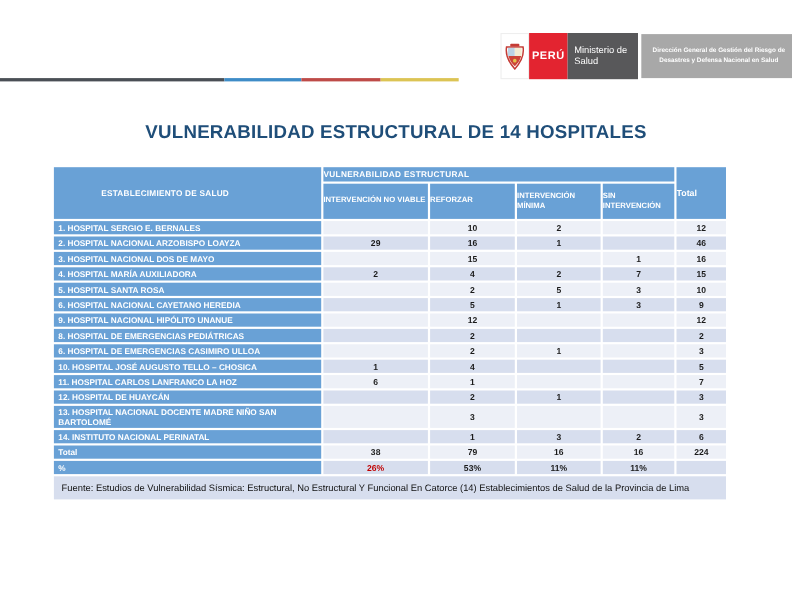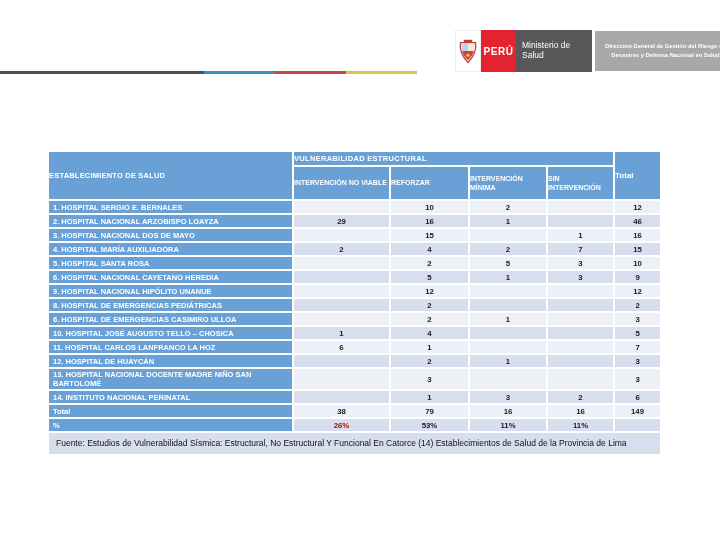--- a/index.html
+++ b/index.html
@@ -19,37 +19,37 @@
   .seg-gray{width:204px; background:var(--line-gray);}
   .seg-blue{width:70px; background:var(--line-blue);}
   .seg-red{width:72px; background:var(--line-red);}
   .seg-yellow{width:71px; background:var(--line-yellow);}
 
   
   .logo-bar{position:absolute; left:455px; top:30px; height:42px; display:flex; align-items:stretch;}
   .coat-box{width:26px; background:#fff; border:1px solid #eee; display:flex; align-items:center; justify-content:center;}
   .peru-box{width:35px; background:var(--logo-red); color:#fff; display:flex; align-items:center; justify-content:center;
             font-size:10px; font-weight:bold; letter-spacing:.5px;}
-  .minsa-box{width:76px; background:var(--logo-dark-gray); color:#fff; display:flex; align-items:center;
+  .minsa-box{width:64px; background:var(--logo-dark-gray); color:#fff; display:flex; align-items:center;
              padding-left:6px; font-size:8.5px; line-height:1.15;}
   .dir-box{width:141px; margin-left:3px; align-self:center; height:40px; background:var(--logo-light-gray);
            color:#fff; display:flex; align-items:center; justify-content:center; text-align:center;
            font-size:5.8px; font-weight:600; line-height:1.5; padding:2px 7px;}
 
   
   .title{position:absolute; top:110px; left:0; width:100%; text-align:center;
          font-size:17px; font-weight:bold; color:var(--title-blue); letter-spacing:.2px;}
 
   
   table.vuln{position:absolute; left:47px; top:150px; width:615px;
              border-collapse:separate; border-spacing:2px; table-layout:fixed;}
   th,td{overflow:hidden;}
   .hd{background:var(--accent-blue); color:#fff; font-weight:bold; text-align:left; vertical-align:middle;}
   .banner{font-size:7.5px; height:13px; letter-spacing:.3px;}
-  .name-head{font-size:7.5px; letter-spacing:.2px;}
+  .name-head{font-size:7.5px; letter-spacing:.2px;padding-left:43px;}
   .sub{font-size:7px; height:32px; line-height:1.3;}
   .total-head{font-size:8px;}
   td.label{background:var(--accent-blue); color:#fff; font-size:7.5px; font-weight:bold;
            text-align:left; padding:1px 4px; line-height:1.2; vertical-align:middle; height:12px;margin-top:32px;}
   td.val{font-size:7.8px; font-weight:bold; text-align:center; color:var(--text-dark); vertical-align:middle; height:12px;}
   #rows tr:nth-child(odd) td.val{background:var(--band-light);}
   #rows tr:nth-child(even) td.val{background:var(--band-dark);}
   tr.total-row td.val{background:var(--band-light);}
   tr.percent-row td.val{background:var(--band-dark);}
   td.red-val{color:var(--highlight-red);}
@@ -77,20 +77,21 @@
         <path d="M5 18 H19 Q17 25 12 29 Q7 25 5 18 Z" fill="#CC4438"></path>
         <rect x="7" y="4.5" width="10" height="3" rx="1" fill="#C43B35"></rect>
         <circle cx="12" cy="23" r="2" fill="#E4C24A"></circle>
       </svg>
     </div>
     <div class="peru-box">PERÚ</div>
     <div class="minsa-box">Ministerio de Salud</div>
     <div class="dir-box">Dirección General de Gestión del Riesgo de Desastres y Defensa Nacional en Salud</div>
   </div>
 
+  <div class="title">VULNERABILIDAD ESTRUCTURAL DE 14 HOSPITALES</div>
 
   <table class="vuln">
     <colgroup>
       <col style="width:243px">
         <col style="width:95px">
         <col style="width:77px">
       <col style="width:76px">
         <col style="width:65px">
         <col style="width:45px">
     </colgroup>
@@ -221,21 +222,21 @@
     <td class="val">6</td>
   </tr>
       </tbody>
     <tbody id="summary">
       <tr class="total-row">
         <td class="label">Total</td>
         <td class="val">38</td>
         <td class="val">79</td>
         <td class="val">16</td>
         <td class="val">16</td>
-        <td class="val">149</td>
+        <td class="val">224</td>
       </tr>
       <tr class="percent-row">
         <td class="label">%</td>
         <td class="val red-val">26%</td>
         <td class="val">53%</td>
         <td class="val">11%</td>
         <td class="val">11%</td>
         <td class="val"></td>
       </tr>
     </tbody>

